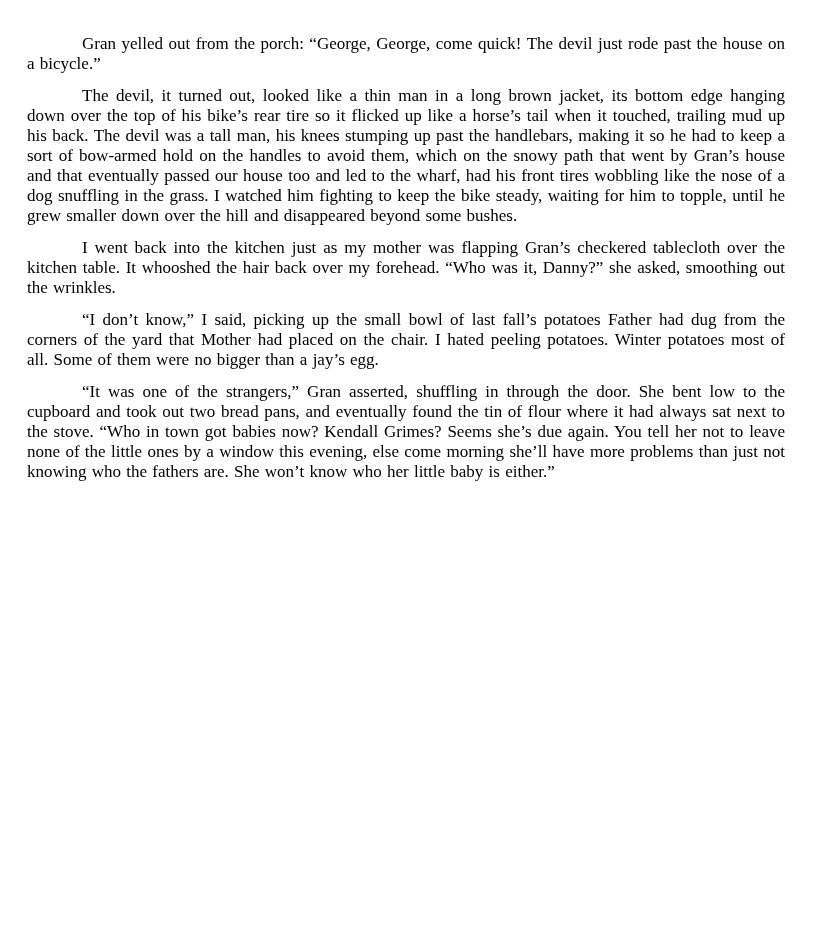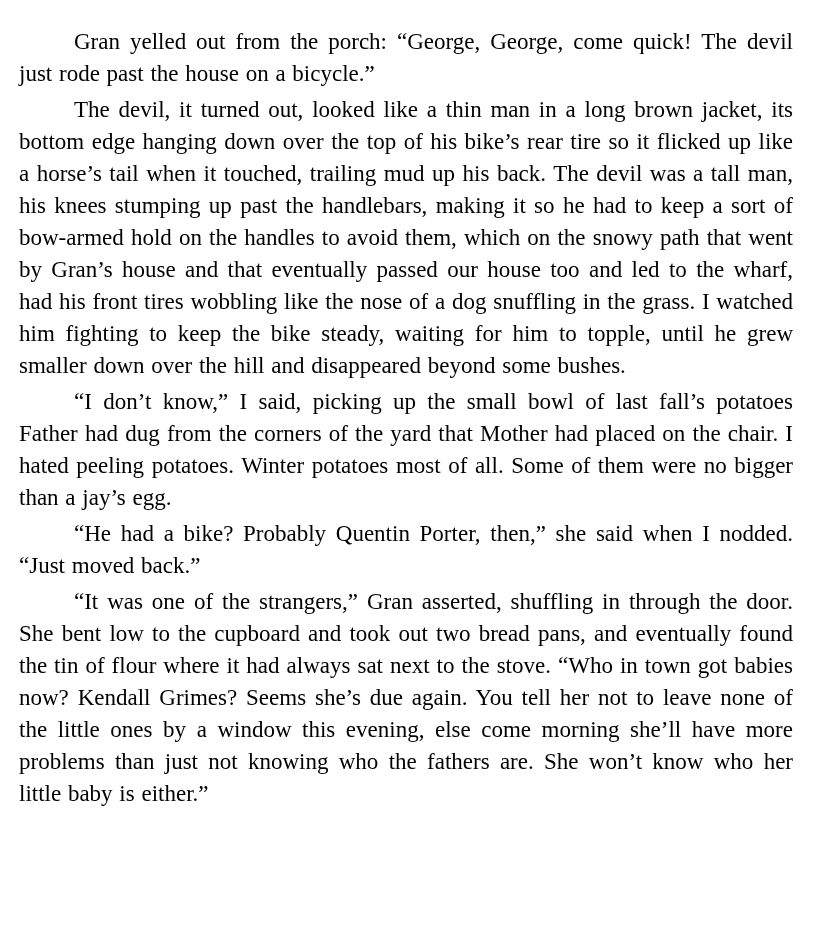--- a/index.html
+++ b/index.html
@@ -15,34 +15,34 @@
     overflow: hidden;
   }
   .page {
     box-sizing: border-box;
     width: 815px;
     height: 926px;
     padding: 22px 18px 0 15px;
     background: #ffffff;
   }
   .page p {
-    margin: 4px;
+    margin: 12px;
     padding: 0;
-    font-size: 23px;
-    line-height: 32px;
+    font-size: 17px;
+    line-height: 20px;
     text-align: justify;
     text-indent: 55px;
     word-spacing: 1px;
   }
   .em {
     font-style: italic;
   }
 </style>
 </head>
 <body>
 
 <div class="page">
   <p><span>Gran yelled out from the porch: “George, George, come quick! The devil just rode past the house on a bicycle.”</span></p>
   <p><span>The devil, it turned out, looked like a thin man in a long brown jacket, its bottom edge hanging down over the top of his bike’s rear tire so it flicked up like a horse’s tail when it touched, trailing mud up his back. The devil was a tall man, his knees stumping up past the handlebars, making it so he had to keep a sort of bow-armed hold on the handles to avoid them, which on the snowy path that went by Gran’s house and that eventually passed our house too and led to the wharf, had his front tires wobbling like the nose of a dog snuffling in the grass. I watched him fighting to keep the bike steady, waiting for him to topple, until he grew smaller down over the hill and disappeared beyond some bushes.</span></p>
+  <p><span>I went back into the kitchen just as my mother was flapping Gran’s checkered tablecloth over the kitchen table. It whooshed the hair back over my forehead. “Who was it, Danny?” she asked, smoothing out the wrinkles.</span></p>
   <p><span>“I don’t know,” I said, picking up the small bowl of last fall’s potatoes Father had dug from the corners of the yard that Mother had placed on the chair. I hated peeling potatoes. Winter potatoes most of all. Some of them were no bigger than a jay’s egg.</span></p>
-  <p><span>“He had a bike? Probably Quentin Porter, then,” she said when I nodded. “Just moved back.”</span></p>
   <p><span>“It was one of the strangers,” Gran asserted, shuffling in through the door. She bent low to the cupboard and took out two bread pans, and eventually found the tin of flour where it had always sat next to the stove. “Who in town got babies now? Kendall Grimes? Seems she’s due again. You tell her not to leave none of the little ones by a window this evening, else come morning she’ll have more problems than just not knowing who the fathers are. She won’t know who her little baby is either.”</span></p>
 </div>
 
 </body></html>

